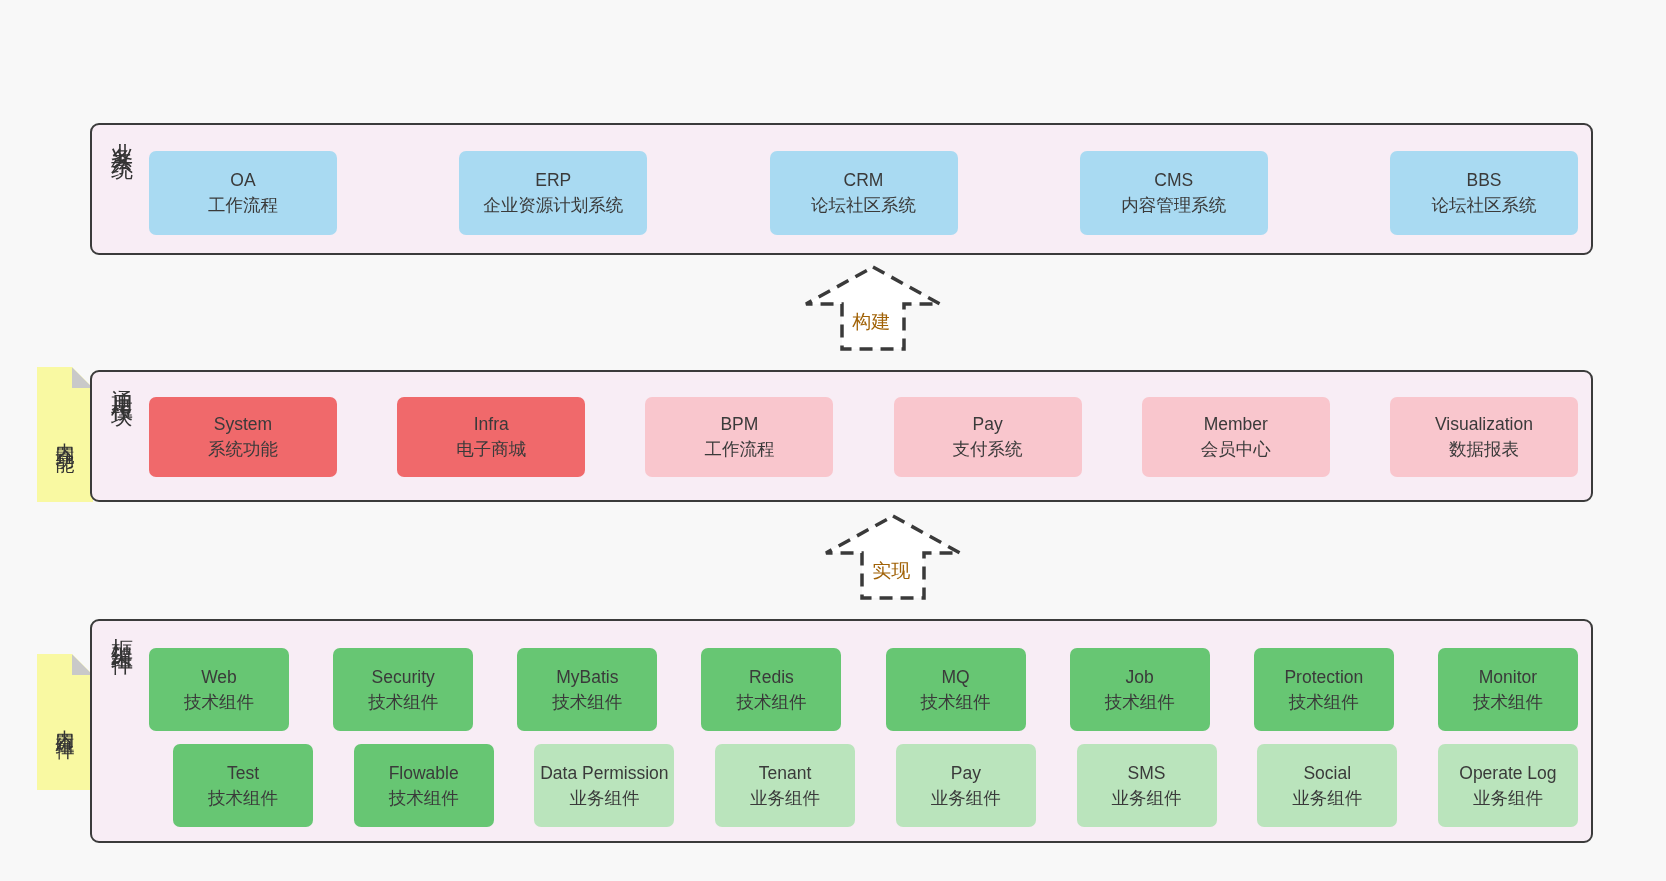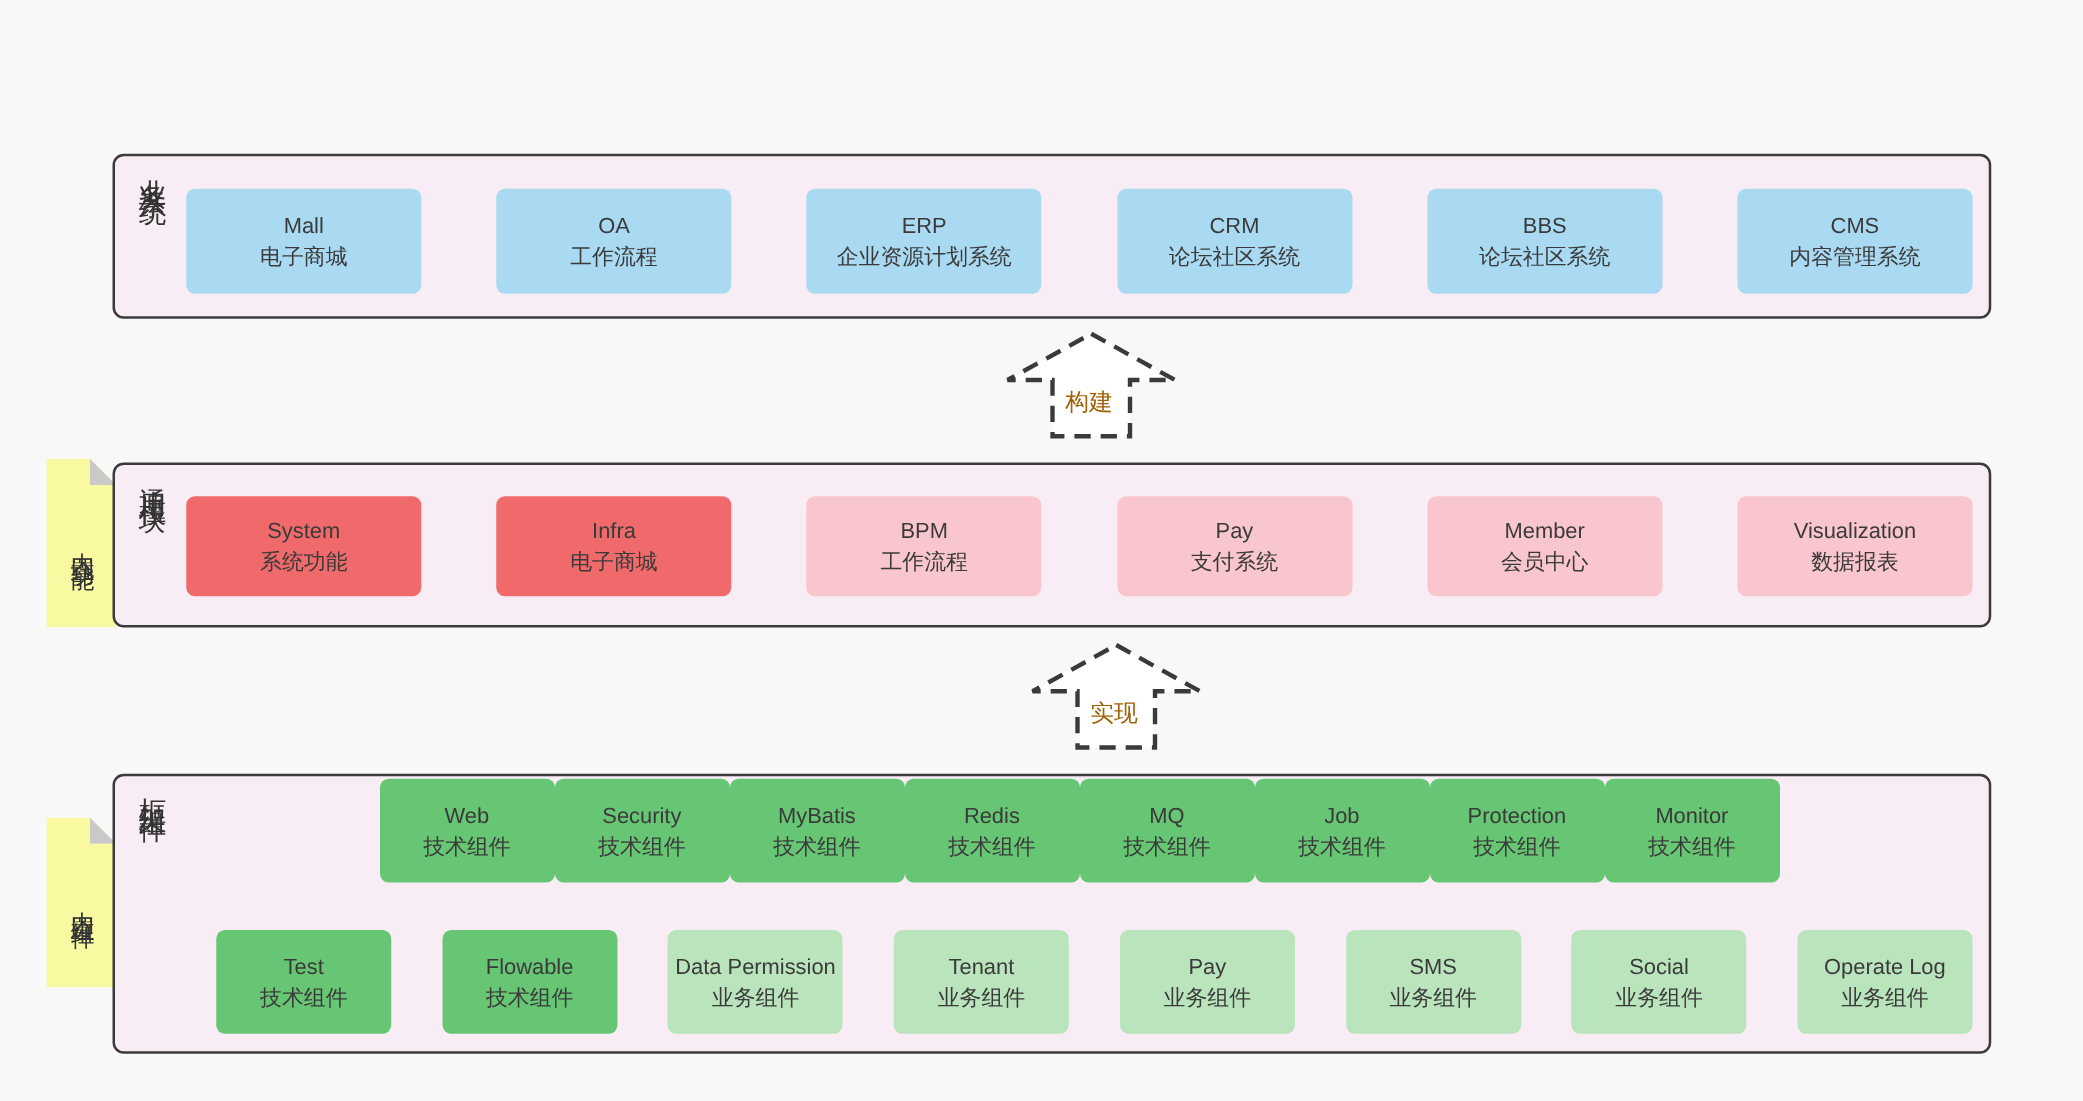--- a/index.html
+++ b/index.html
@@ -30,21 +30,21 @@
     display:flex; align-items:center;
     writing-mode:vertical-rl; text-orientation:upright;
     font-size:22px; letter-spacing:5px; color:#333;
   }
   .boxes{
     position:absolute; left:57px; right:13px;
     display:flex; justify-content:space-between;
   }
   .row-top{top:26px;height:84px;}
   .row-mid{top:25px;height:80px;}
-  .row-b1{top:2px;height:83px;justify-content:center;}
+  .row-b1{top:27px;height:83px;}
   .row-b2{top:123px;height:83px;margin-left:24px;}
   .box{
     border-radius:7px; display:flex; flex-direction:column;
     align-items:center; justify-content:center;
     text-align:center; font-size:17.5px; line-height:25px;
     padding:2px 4px; color:var(--box_text);
   }
   .box-wide{width:188px;}
   .box-narrow{width:140px;}
   .blue{background:var(--type_blue);}
@@ -104,42 +104,38 @@
     <svg viewBox="0 0 142 90">
       <path d="M71 4 L138 41 L102 41 L102 86 L40 86 L40 41 L4 41 Z" fill="#ffffff" stroke="#3a3a3a" stroke-width="3.5" stroke-dasharray="13 8" stroke-linejoin="miter"></path>
     </svg>
     <span class="arrow-label">实现</span>
   </div>
 
   <div class="panel panel-top">
     <div class="v-label">业务系统</div>
     <div class="boxes row-top">
         <div class="box box-wide blue">
-          <div class="bname">Mall</div>
-          <div class="bsub">电子商城</div>
-        </div>
-        <div class="box box-wide blue">
           <div class="bname">OA</div>
           <div class="bsub">工作流程</div>
         </div>
         <div class="box box-wide blue">
           <div class="bname">ERP</div>
           <div class="bsub">企业资源计划系统</div>
         </div>
         <div class="box box-wide blue">
           <div class="bname">CRM</div>
           <div class="bsub">论坛社区系统</div>
         </div>
         <div class="box box-wide blue">
+          <div class="bname">CMS</div>
+          <div class="bsub">内容管理系统</div>
+        </div>
+        <div class="box box-wide blue">
           <div class="bname">BBS</div>
           <div class="bsub">论坛社区系统</div>
-        </div>
-        <div class="box box-wide blue">
-          <div class="bname">CMS</div>
-          <div class="bsub">内容管理系统</div>
         </div>
       </div>
   </div>
 
   <div class="panel panel-mid">
     <div class="v-label">通用模块</div>
     <div class="boxes row-mid">
         <div class="box box-wide red">
           <div class="bname">System</div>
           <div class="bsub">系统功能</div>

